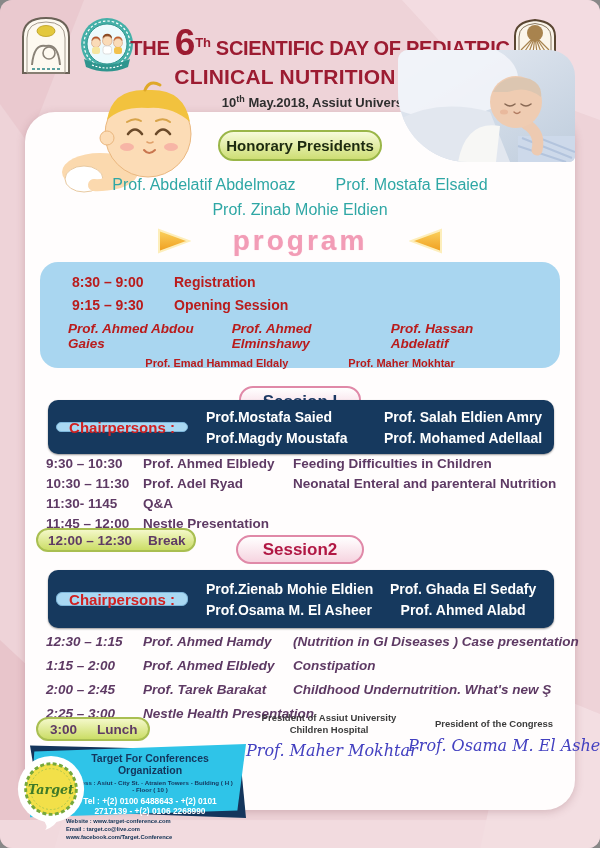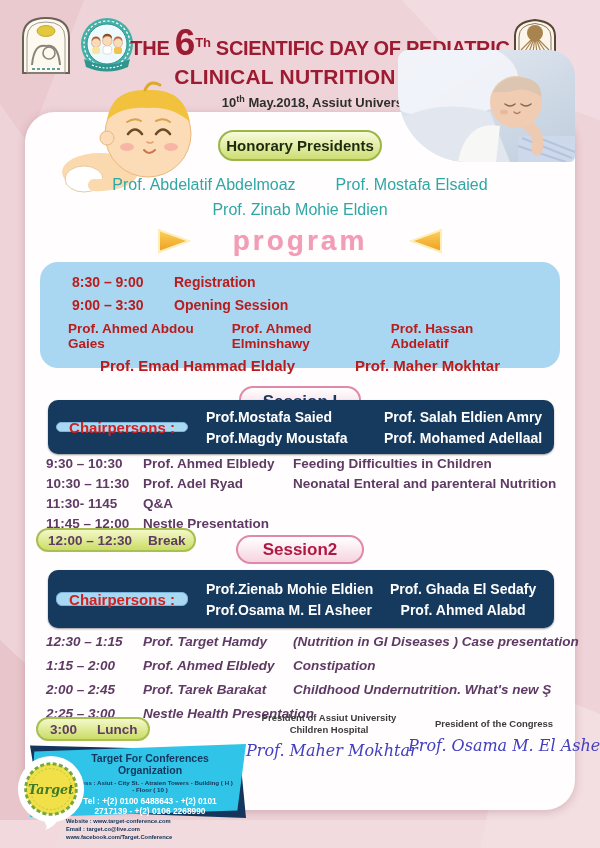--- a/index.html
+++ b/index.html
@@ -3,21 +3,21 @@
 <meta charset="utf-8">
 <style>
   :root{
     --bg_pink:#eed3d8; --maroon:#9c1b31; --teal:#2fa7a5; --plum:#5e3a64;
     --navy:#16395e; --navy_text:#1b3863; --crimson:#b11744; --chair_red:#d02020;
     --blue_box:#a9d6f0; --program_pink:#f29cb6; --cyan:#2fc4e8; --sign_purple:#4340c0;
     --pill_green_border:#9ab648;
   }
   *{margin:0;padding:0;box-sizing:border-box;}
   body{background:#888;font-family:"Liberation Sans",sans-serif;}
-  #poster{position:relative;width:600px;height:848px;background:var(--bg_pink);overflow:hidden;margin:0 auto;}
+  #poster{position:relative;width:600px;height:848px;background:var(--bg_pink);overflow:hidden;margin:0 auto;border-radius:12px;}
   .tex{position:absolute;pointer-events:none;}
   .tx1{left:380px;top:0;width:220px;height:120px;background:#f6e3e7;clip-path:polygon(10% 0,100% 0,100% 100%,40% 60%);opacity:.6;}
   .tx2{left:0;top:640px;width:90px;height:210px;background:#dfb4bc;clip-path:polygon(0 0,100% 40%,60% 100%,0 100%);opacity:.45;}
   .tx3{left:480px;top:680px;width:120px;height:170px;background:#f7e6ea;clip-path:polygon(30% 0,100% 20%,100% 100%,0 100%);opacity:.6;}
   .tx4{left:0;top:0;width:140px;height:260px;background:#e3bcc4;clip-path:polygon(0 0,60% 0,20% 55%,0 40%);opacity:.4;}
   .tx5{left:0;top:820px;width:600px;height:28px;background:#f3dde1;opacity:.8;}
 
   .card{position:absolute;left:25px;top:112px;width:550px;height:698px;background:#fffdfd;border-radius:30px;box-shadow:0 2px 8px rgba(120,60,70,.25);z-index:1;}
 
   
@@ -41,22 +41,22 @@
   .honorary-names{position:absolute;left:25px;top:176px;width:550px;text-align:center;color:var(--teal);font-size:16px;z-index:7;}
   .hn-row1{display:flex;justify-content:center;gap:40px;}
   .hn-row2{margin-top:7px;}
 
   .program-row{position:absolute;left:0;top:225px;width:600px;display:flex;justify-content:center;align-items:center;gap:42px;z-index:7;}
   .program-text{color:var(--program_pink);font-size:28px;font-weight:bold;letter-spacing:3px;text-shadow:0 0 1px #f8c3d2;}
 
   .blue-box{position:absolute;left:40px;top:262px;width:520px;height:106px;background:var(--blue_box);border-radius:18px;z-index:7;padding:9px 24px;color:#b91c1c;font-weight:bold;}
   .ob-row{display:flex;font-size:14px;line-height:23px;padding-left:8px;}
   .ob-row .t{width:102px;}
-  .ob-sp1{display:flex;justify-content:space-between;font-size:13.5px;margin-top:4px;padding:0 4px;}
-  .ob-sp2{display:flex;justify-content:center;gap:60px;font-size:15px;margin-top:6px;}
+  .ob-sp1{display:flex;justify-content:space-between;font-size:13.5px;margin-top:4px;padding:0 4px;font-style:italic;}
+  .ob-sp2{display:flex;justify-content:center;gap:60px;font-size:11px;margin-top:6px;}
 
   .session-pill{position:absolute;left:50%;transform:translateX(-50%);background:linear-gradient(#ffffff,#f6d4e0);border:2px solid #e089a8;border-radius:16px;z-index:7;}
   .session1-pill{top:386px;width:122px;height:28px;color:var(--navy_text);font-size:17px;align-items:flex-end;}
   .session2-pill{top:535px;width:128px;height:29px;color:var(--crimson);font-size:17px;}
 
   .navy-box{position:absolute;left:48px;width:506px;background:var(--navy);border-radius:10px;z-index:7;display:flex;align-items:center;padding:22px 8px;box-shadow:0 1px 2px rgba(0,0,0,.4);}
   .nb1{top:400px;height:54px;}
   .nb2{top:570px;height:58px;}
   .chair-box{background:#a9d8f2;border:1px solid #7db6da;border-radius:6px;width:132px;align-self:stretch;display:flex;align-items:center;justify-content:center;color:var(--chair_red);font-weight:bold;font-size:15px;}
   .chair-names{flex:1;display:grid;grid-template-columns:1.05fr 1fr;row-gap:5px;color:#fff;font-size:14px;font-weight:bold;padding-left:18px;}
@@ -229,21 +229,21 @@
       <polygon points="32,2 2,13 32,24" fill="url(#ag2)" stroke="#fdeebb" stroke-width="2"></polygon>
     </svg>
   </div>
 
   <div class="blue-box">
     <div class="ob-row">
       <span class="t">8:30 – 9:00</span>
       <span>Registration</span>
     </div>
     <div class="ob-row">
-      <span class="t">9:00 – 3:30</span>
+      <span class="t">9:15 – 9:30</span>
       <span>Opening Session</span>
     </div>
     <div class="ob-sp1">
       <span>Prof. Ahmed Abdou Gaies</span>
       <span>Prof. Ahmed Elminshawy</span>
       <span>Prof. Hassan Abdelatif</span>
     </div>
     <div class="ob-sp2">
       <span>Prof. Emad Hammad Eldaly</span>
       <span>Prof. Maher Mokhtar</span>
@@ -297,21 +297,21 @@
     <div class="chair-names">
       <span class="c1">Prof.Zienab Mohie Eldien</span>
       <span class="c2">Prof. Ghada El Sedafy</span>
       <span class="c1">Prof.Osama M. El Asheer</span>
       <span class="c2">Prof. Ahmed Alabd</span>
     </div>
   </div>
   <div class="srows s2rows">
     <div class="srow">
       <span class="t">12:30 – 1:15</span>
-      <span class="sp">Prof. Target Hamdy</span>
+      <span class="sp">Prof. Ahmed Hamdy</span>
       <span class="tp">(Nutrition in GI Diseases ) Case presentation</span>
     </div>
     <div class="srow">
       <span class="t">1:15 – 2:00</span>
       <span class="sp">Prof. Ahmed Elbledy</span>
       <span class="tp">Constipation</span>
     </div>
     <div class="srow">
       <span class="t">2:00 – 2:45</span>
       <span class="sp">Prof. Tarek Barakat</span>

